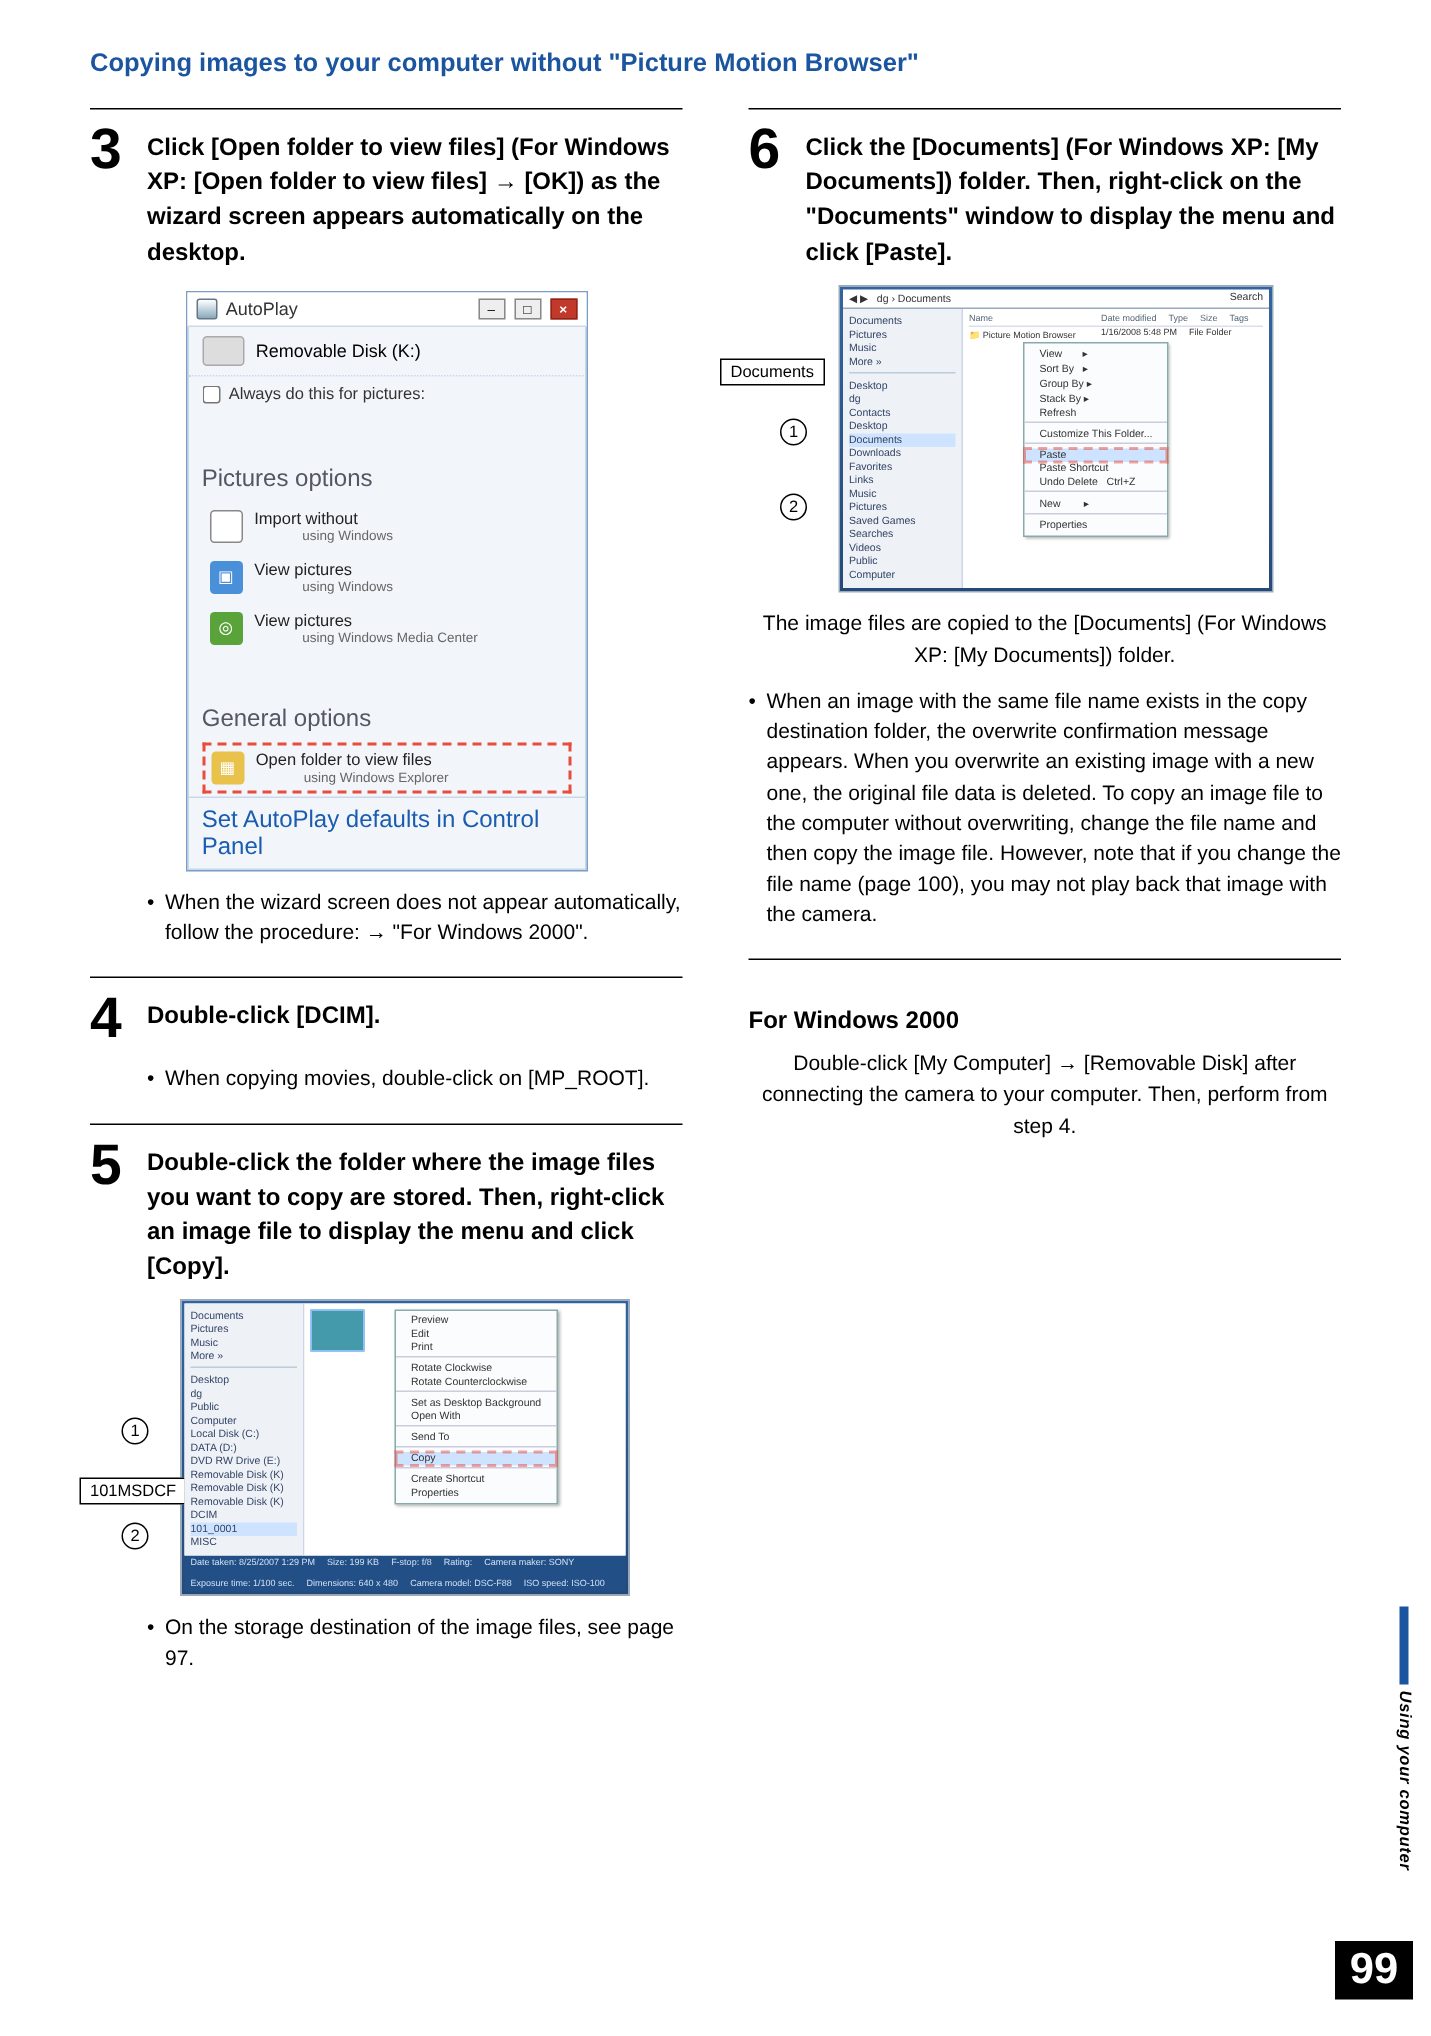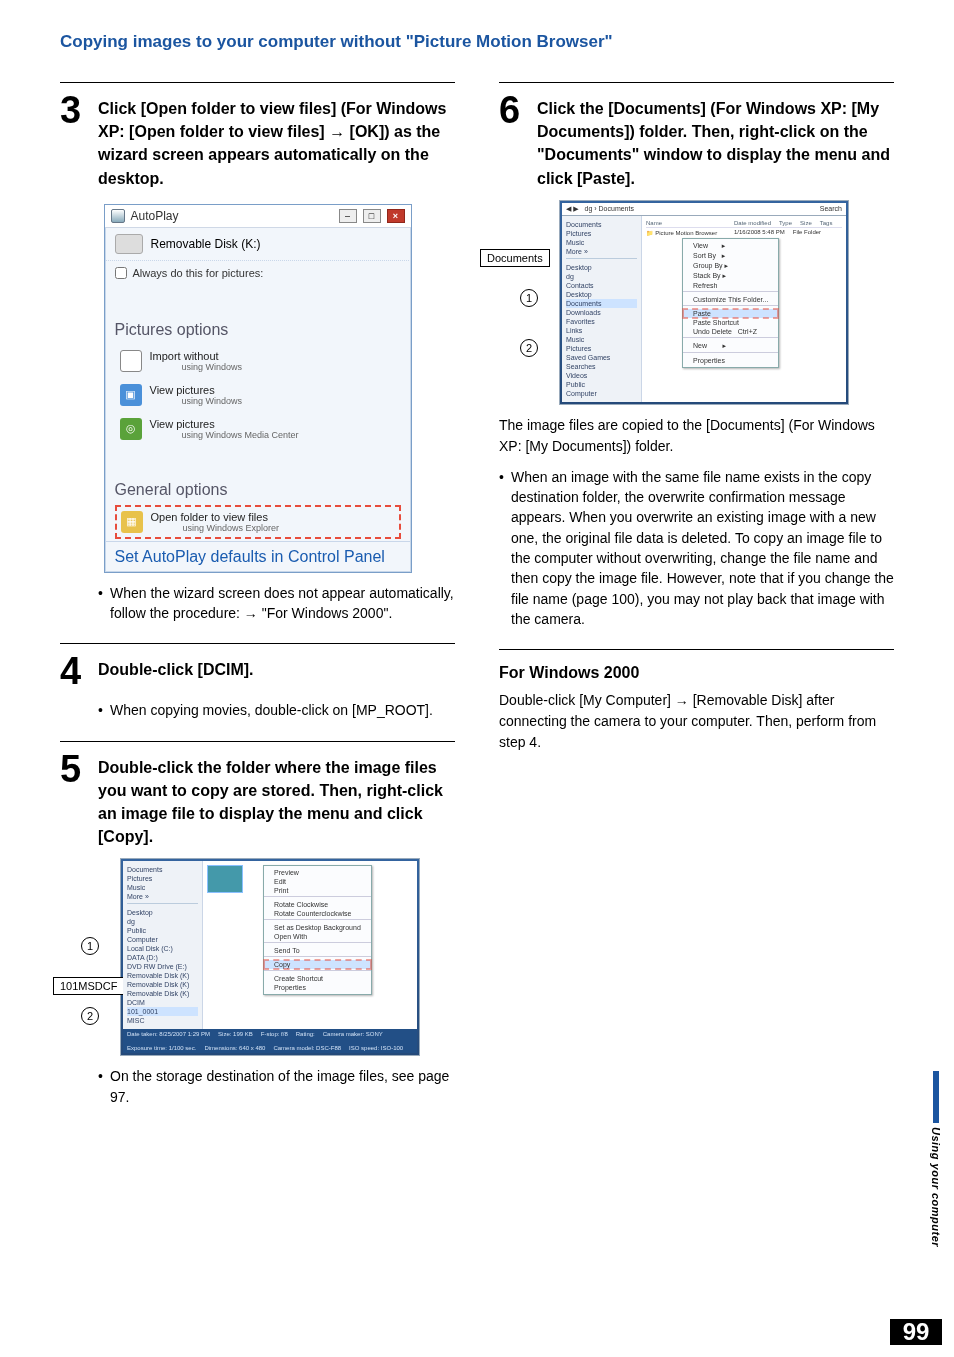--- a/index.html
+++ b/index.html
@@ -13,21 +13,21 @@
   }
   .page {
     padding: 32px 60px 40px 60px;
     position: relative;
     height: 100%;
   }
   .section-header {
     color: #1b55a0;
     font-size: 17px;
     font-weight: bold;
-    margin-bottom: 24px;
+    margin-bottom: 14px;
   }
   .columns {
     display: flex;
     gap: 44px;
   }
   .col { flex: 1; min-width: 0; }
   .step {
     margin-bottom: 20px;
   }
   .step-head {
@@ -67,35 +67,36 @@
   .bullet-list li::before {
     content: "•";
     position: absolute;
     left: 0;
   }
   .body-text {
     font-size: 14px;
     line-height: 1.5;
     margin-left: 0;
     margin-top: 8px;
+    text-align: center;
   }
   .sub-heading {
     font-size: 16px;
     font-weight: bold;
-    margin-top: 14px;
+    margin-top: 32px;
     margin-bottom: 8px;
     border-top: 1px solid #000;
     padding-top: 10px;
   }
   .sub-heading.no-border { border-top:none; padding-top:0; }
   .col-right .body-text { margin-left:0; }
 
   
   .autoplay {
-    width: 308px;
+    width: 268px;
     margin: 14px auto 10px auto;
     border: 1px solid #7a9ec8;
     background: #f2f6fb;
     box-shadow: 0 0 0 1px #c7d7ea inset;
     font-size: 11px;
   }
   .autoplay-titlebar {
     display:flex; align-items:center; gap:6px;
     padding:4px 6px;
     background:#fff;
@@ -197,25 +198,25 @@
   .side-tab .vtext {
     writing-mode: vertical-rl;
     font-size:11px; font-style:italic; font-weight:bold;
     letter-spacing:.5px;
   }
 
   
   .page-num {
     position:absolute;
     right:12px;
-    bottom:12px;
-    width:52px; height:26px;
+    bottom:24px;
+    width:52px; height:39px;
     background:#000;
     color:#fff;
-    font-size:24px;
+    font-size:29px;
     font-weight:bold;
     display:flex; align-items:center; justify-content:center;
   }
 
   .hr-thin { border:0; border-top:1px solid #000; margin:14px 0;}
 
 </style>
 </head>
 <body>
 

